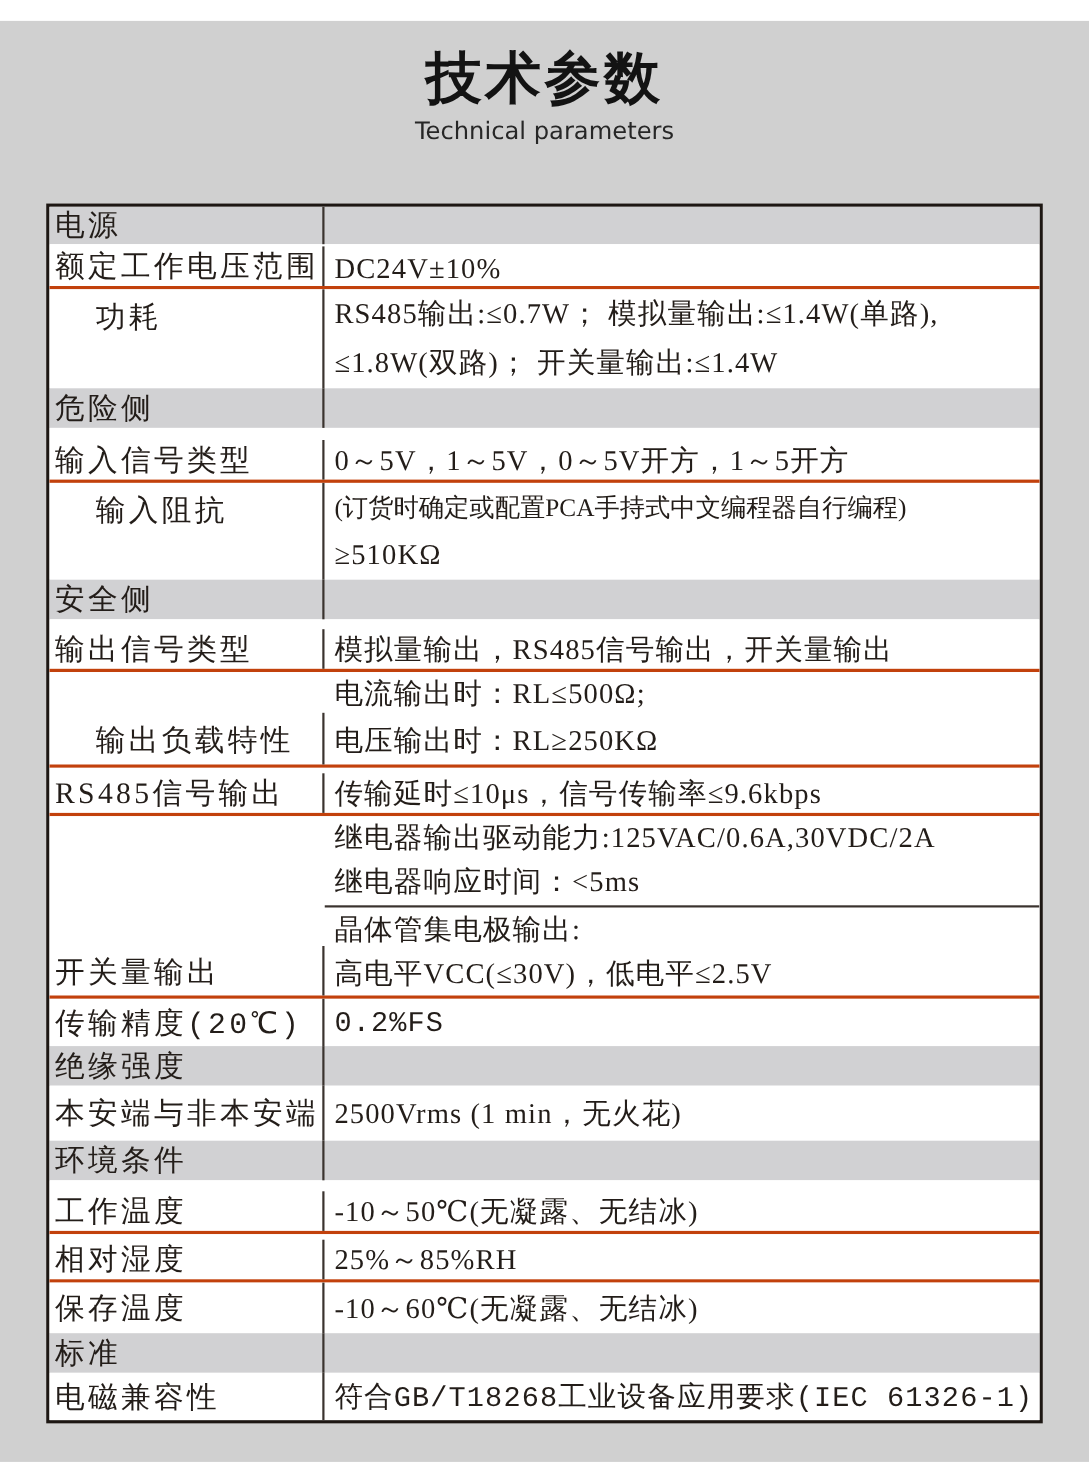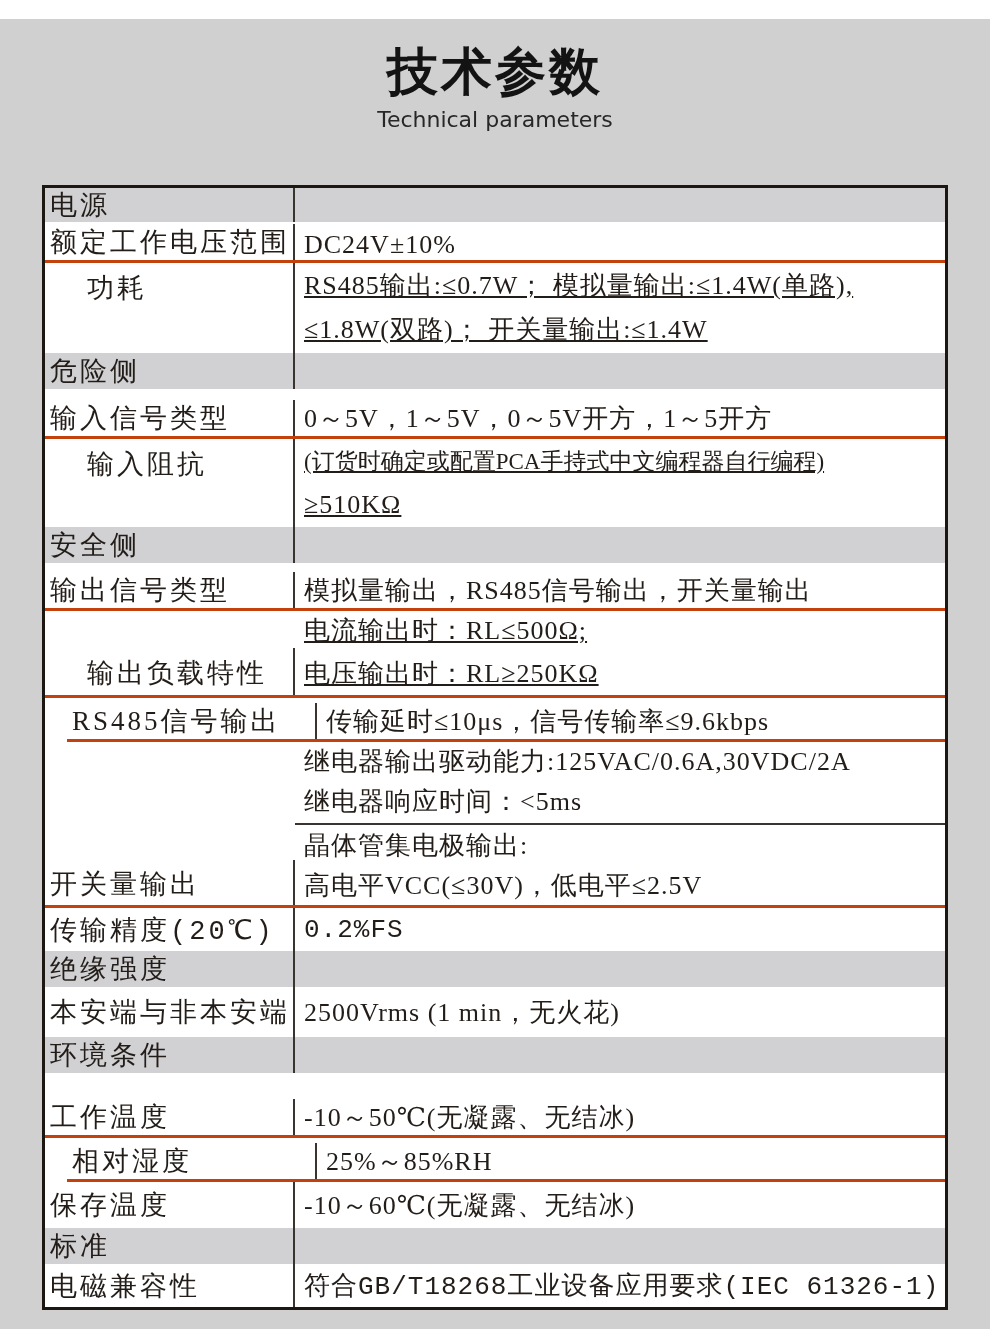--- a/index.html
+++ b/index.html
@@ -90,31 +90,31 @@
     display: flex;
     align-items: center;
   }
   
   .t-row.multi .cell.label { padding-top: 3px; line-height: 44px; padding-left: 42px; }
   .t-row.multi .cell.value .vl {
     display: block;
     line-height: 44px;
     white-space: nowrap;
   }
-  .t-row.multi .cell.value { padding-top: 1px; text-decoration: underline; }
+  .t-row.multi .cell.value { padding-top: 1px; }
   .t-row.multi .cell.value .vl.sm { font-size: 23px; letter-spacing: 0; }
   
   .rh34 { height: 34px; }
   .rh36 { height: 36px; justify-content: space-between; }
   .rh41 { height: 41px; }
   .rh43 { height: 43px; font-family: Liberation Mono, monospace; }
-  .rh44 { height: 44px; margin-left: 22px; }
+  .rh44 { height: 44px; }
   .rh46 { height: 46px; }
   .rh48 { height: 48px; }
-  .rh49 { height: 65px; }
+  .rh49 { height: 49px; }
   .rh50 { height: 50px; }
   .rh87 { height: 87px; }
   .rh87 .vl { line-height: 43px !important; }
   .rh88 { height: 88px; }
   .rh88 .vl { line-height: 43px !important; }
   .rh90 { height: 90px; }
   
   .t-row.blocks { height: 166px; }
   .t-row.blocks .cell.label { padding-top: 3px; line-height: 42px; }
   .t-row.blocks .cell.value { padding-left: 0; }

